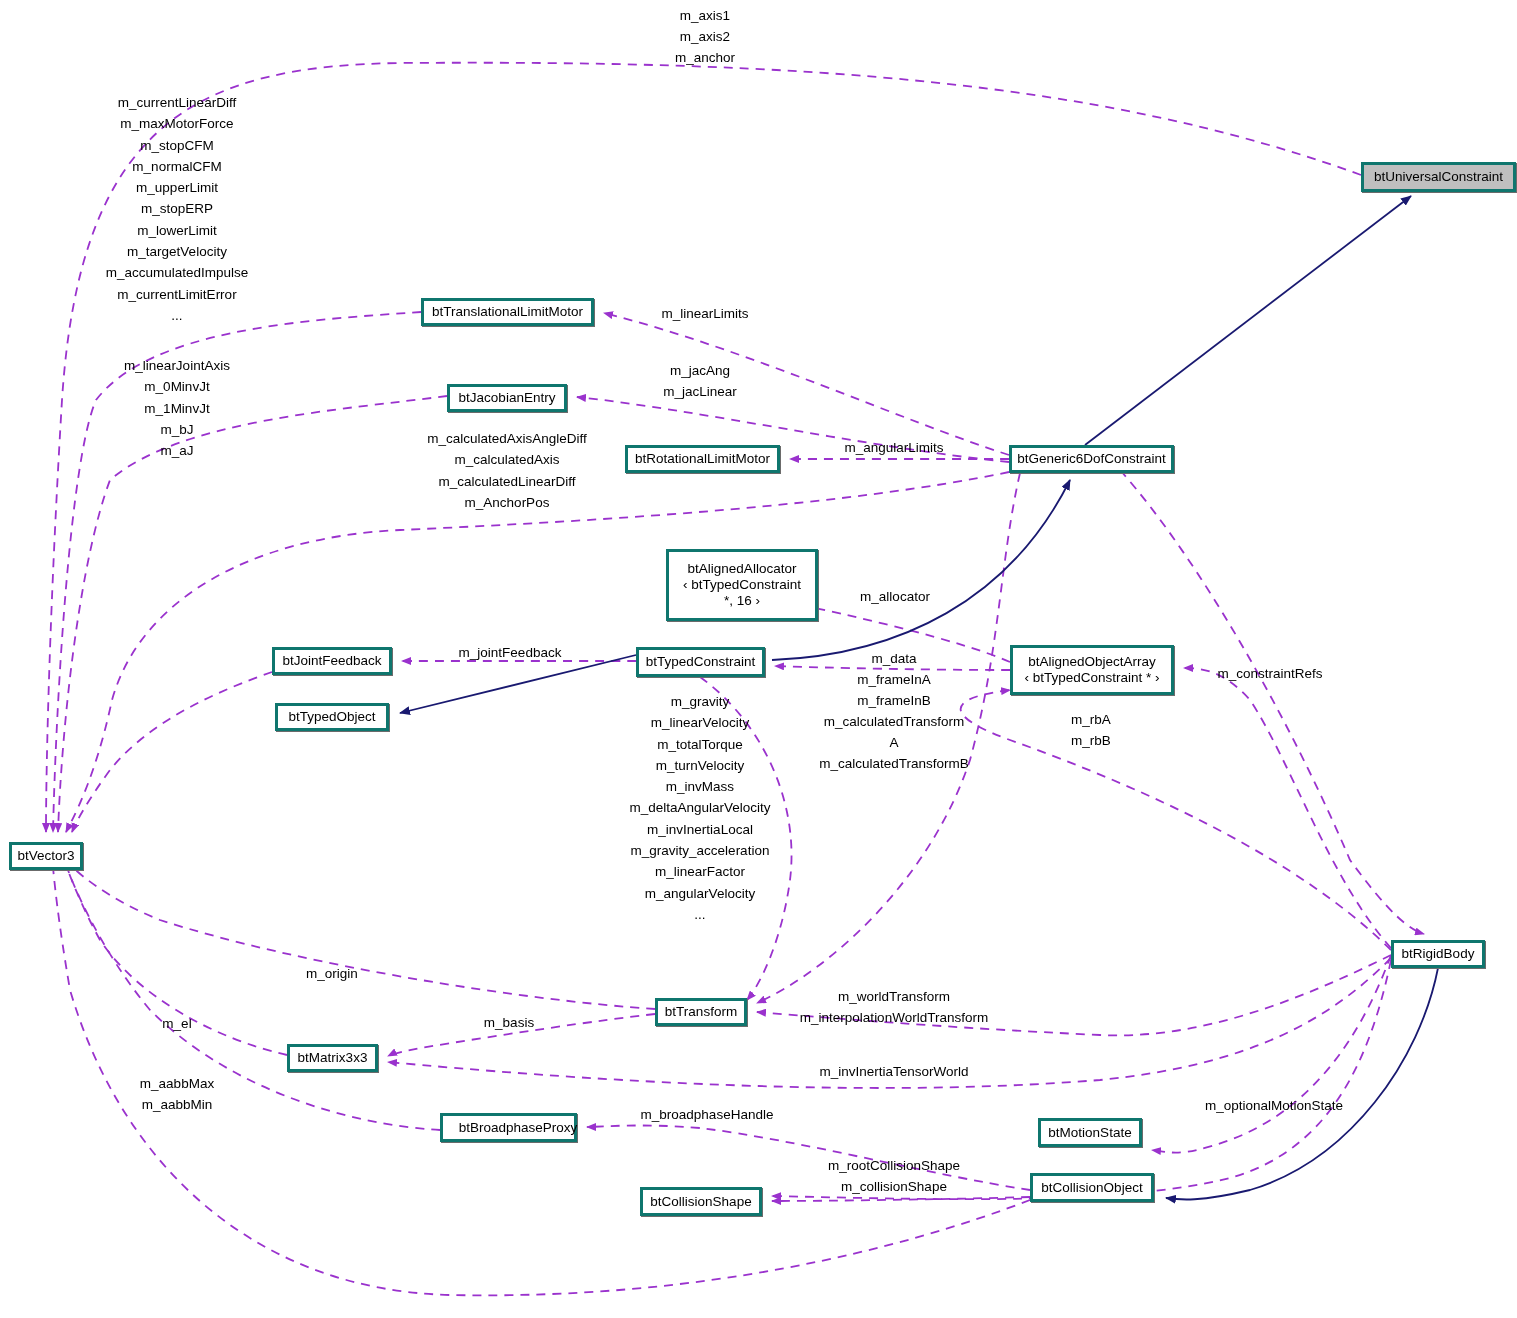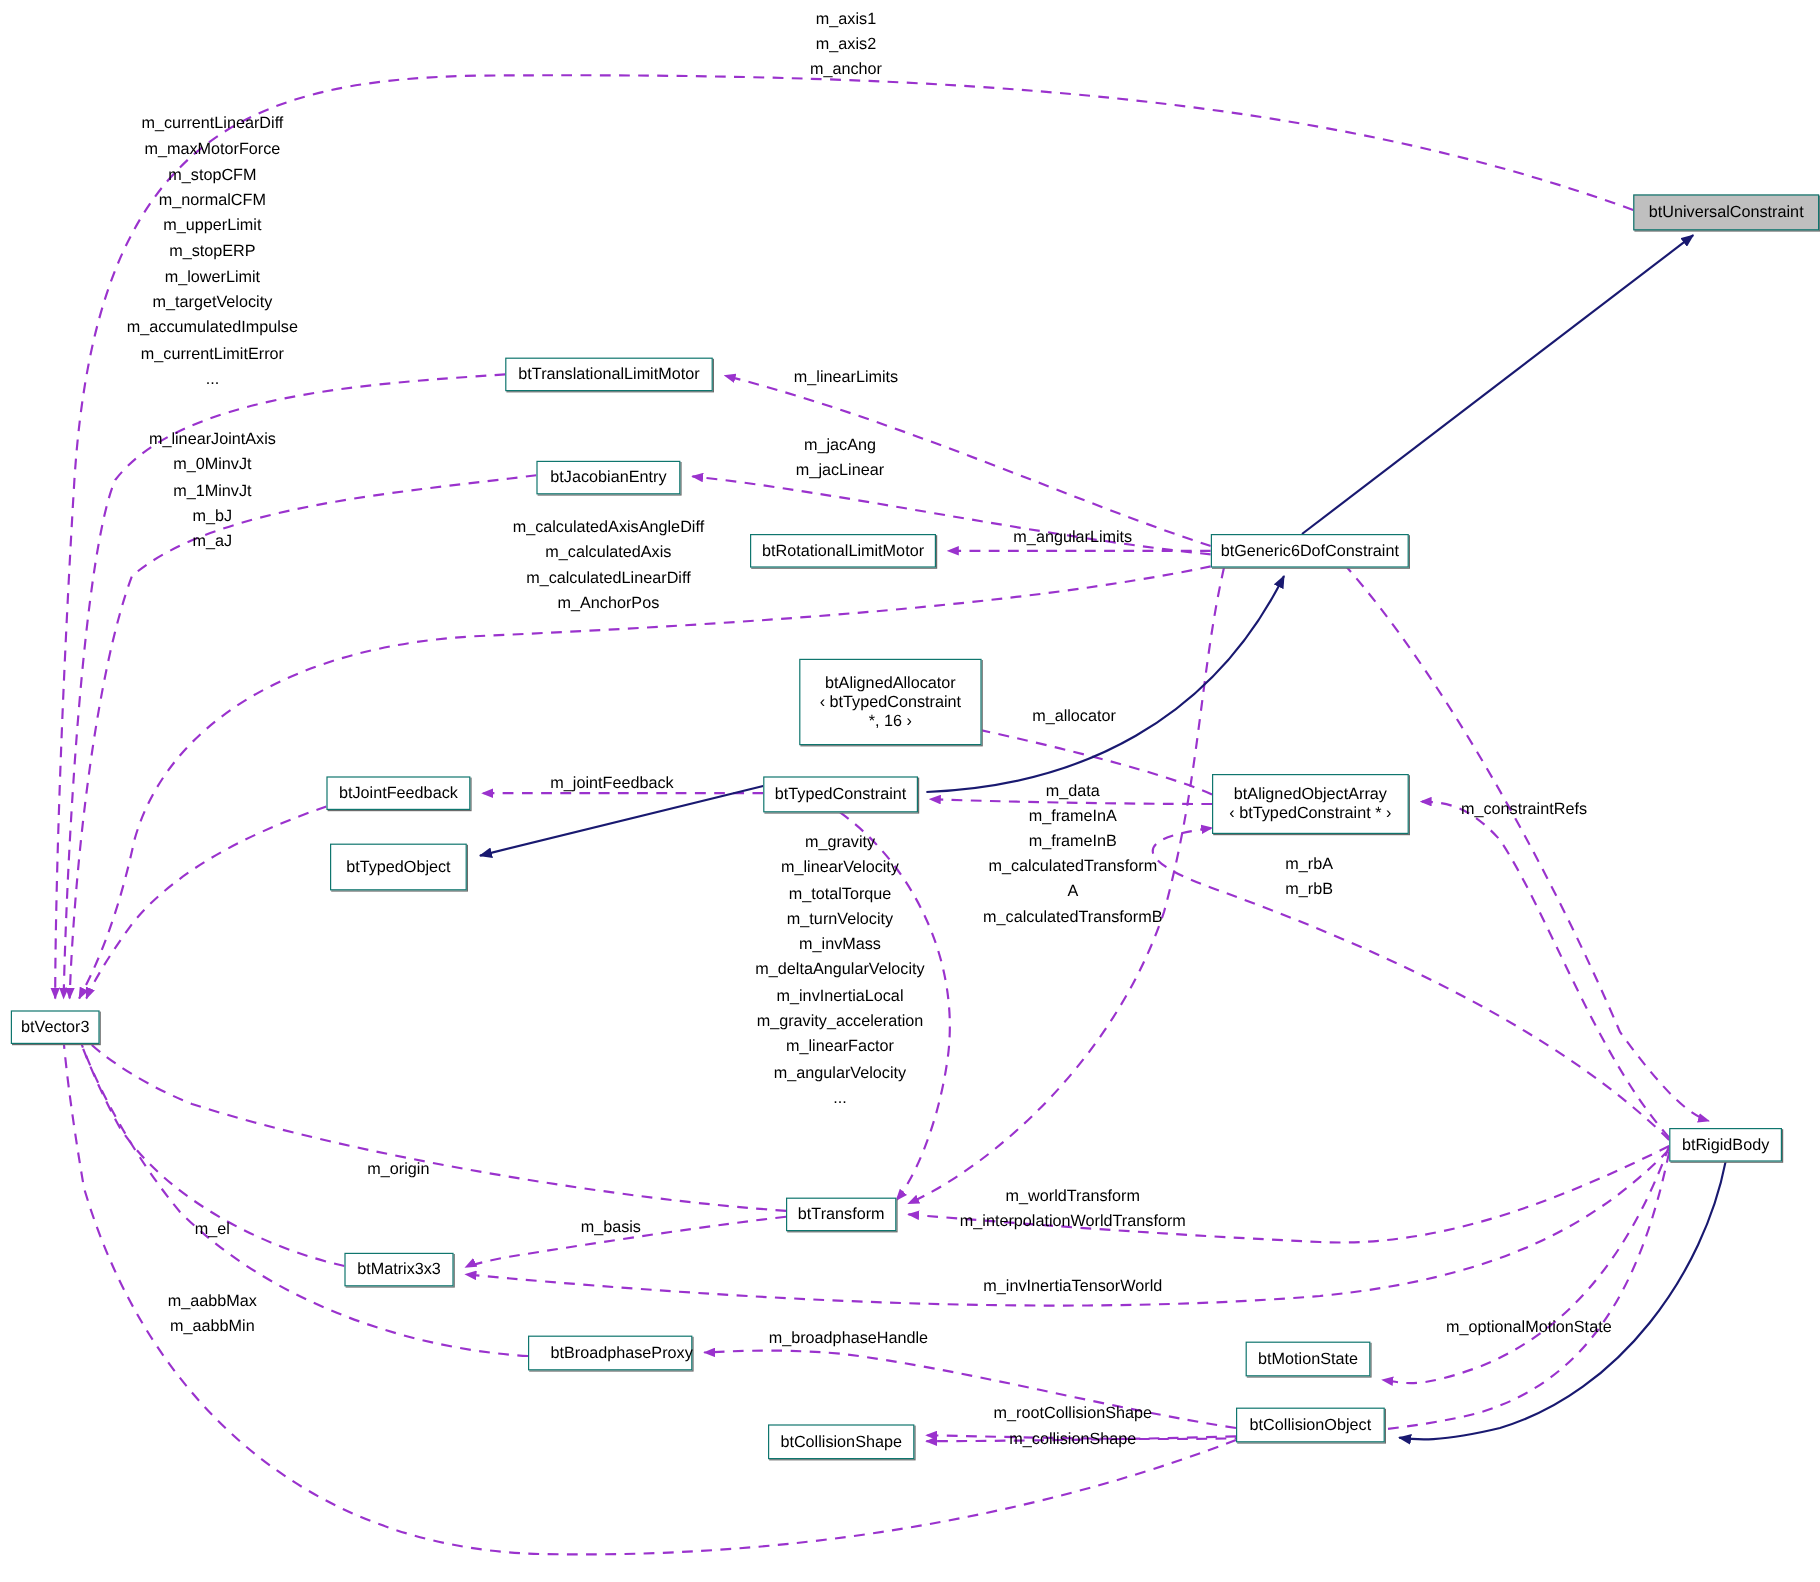--- a/index.html
+++ b/index.html
@@ -19,21 +19,21 @@
     position: absolute;
     left: 0;
     top: 0;
     width: 1517px;
     height: 1318px;
     pointer-events: none;
   }
   .node {
     position: absolute;
     box-sizing: border-box;
-    border: 1px solid #0f766e;
+    border: 3px solid #0f766e;
     background: #ffffff;
     color: #000000;
     font-size: 13.5px;
     line-height: 16px;
     text-align: center;
     display: flex;
     flex-direction: column;
     align-items: center;
     justify-content: center;
     white-space: nowrap;
@@ -181,21 +181,21 @@
 
   <div class="node" style="left:636px; top:647px; width:129px; height:30px;">
     <span class="line">btTypedConstraint</span>
   </div>
 
   <div class="node" style="left:1010px; top:645px; width:164px; height:50px;">
     <span class="line">btAlignedObjectArray</span>
     <span class="line">‹ btTypedConstraint * ›</span>
   </div>
 
-  <div class="node" style="left:275px; top:703px; width:114px; height:39px;">
+  <div class="node" style="left:275px; top:703px; width:114px; height:28px;">
     <span class="line">btTypedObject</span>
   </div>
 
   <div class="node" style="left:9px; top:842px; width:74px; height:28px;">
     <span class="line">btVector3</span>
   </div>
 
   <div class="node" style="left:1391px; top:940px; width:94px; height:28px;">
     <span class="line">btRigidBody</span>
   </div>
@@ -340,19 +340,19 @@
   </div>
 
   <div class="edge-label" style="left:707px; top:1104px;">
     <div>m_broadphaseHandle</div>
   </div>
 
   <div class="edge-label" style="left:1274px; top:1095px;">
     <div>m_optionalMotionState</div>
   </div>
 
-  <div class="edge-label" style="left:894px; top:1155px;margin-top:12px;">
+  <div class="edge-label" style="left:894px; top:1155px;">
     <div>m_rootCollisionShape</div>
     <div>m_collisionShape</div>
   </div>
 
 
 </div>
 
 </body></html>

